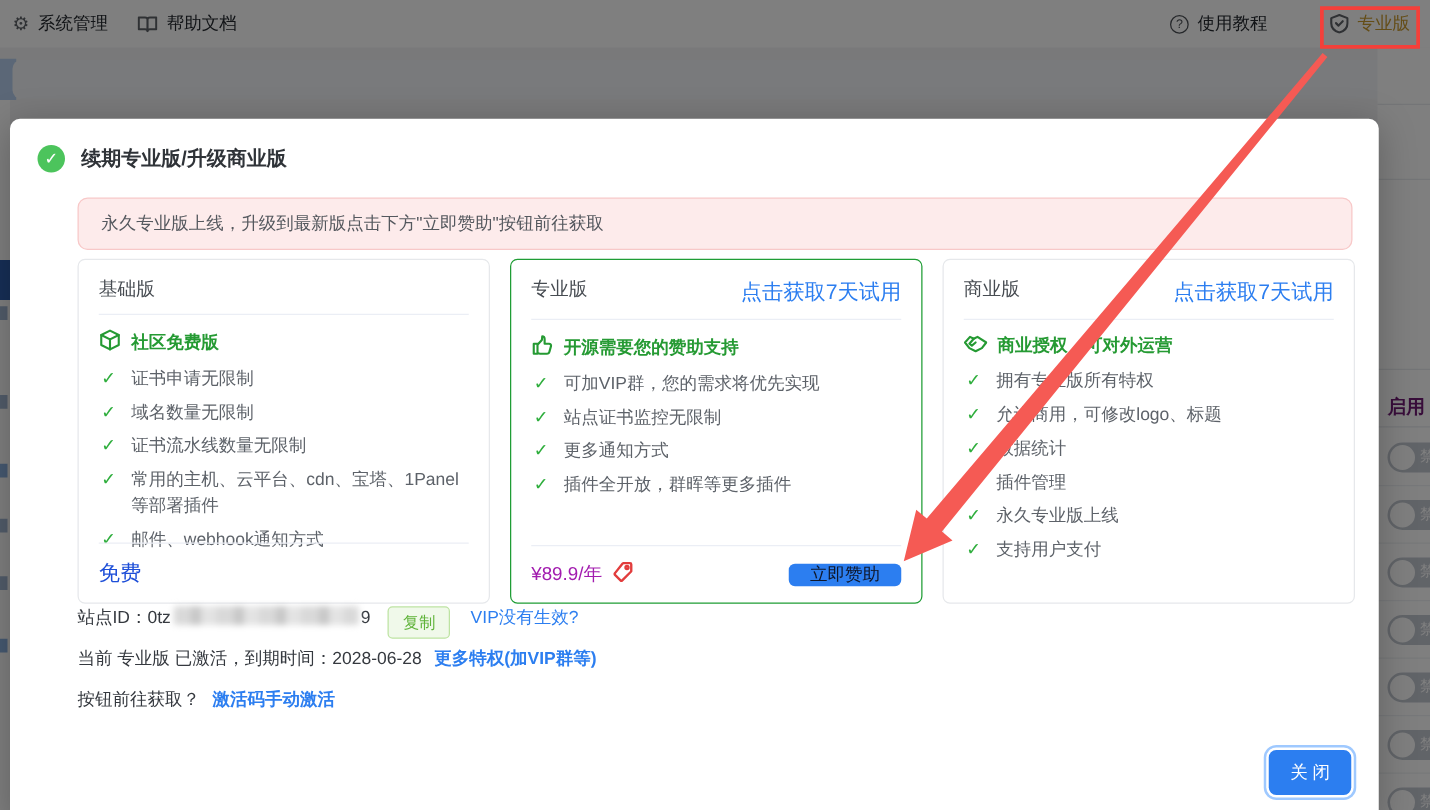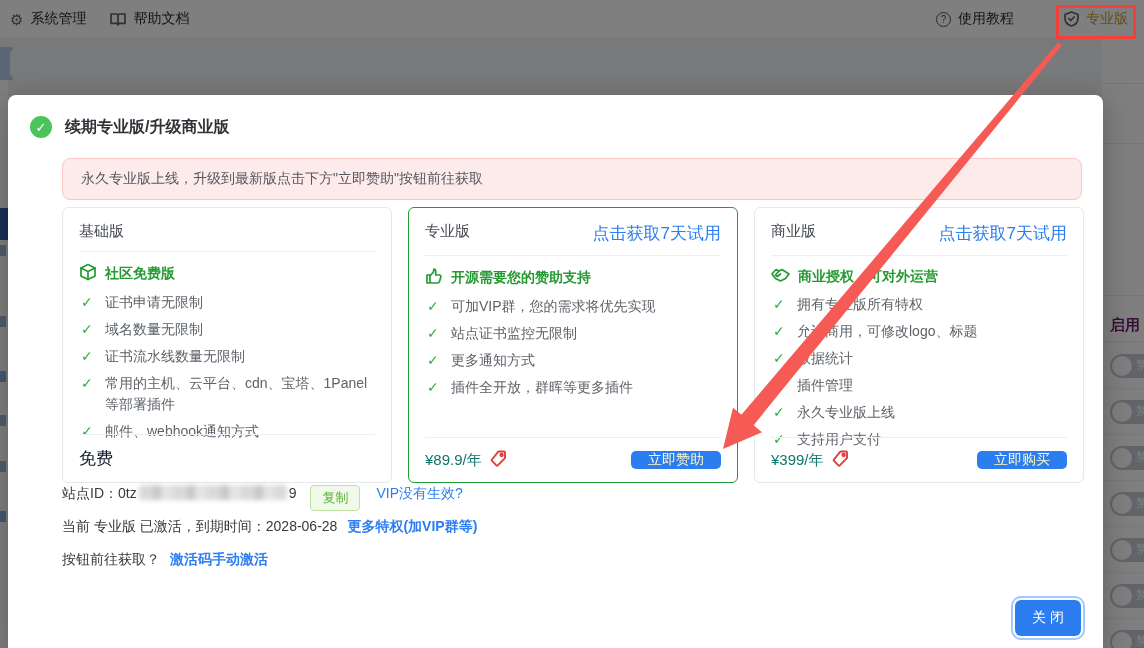--- a/index.html
+++ b/index.html
@@ -60,23 +60,23 @@
   .trial-link { font-size:17px; color:var(--blue); cursor:pointer; }
   .card-high { display:flex; align-items:center; gap:8px; margin-top:11px; font-size:14px;
                font-weight:bold; color:#259a33; }
   .card-high svg { flex:0 0 auto; }
   .feat-list { list-style:none; margin-top:8px; }
   .feat-list li { position:relative; padding-left:26px; font-size:14px; color:#5d6269;
                   line-height:21px; margin-top:6px; }
   .feat-list li .ck { position:absolute; left:2px; top:0; color:#2fae3d; font-weight:bold; font-size:14px; }
   .card-foot { position:absolute; left:16px; right:16px; bottom:12px; border-top:1px solid #ebeef5;
                padding-top:12px; display:flex; align-items:center; justify-content:space-between; }
-  .price { display:flex; align-items:center; gap:8px; font-size:15px; color:#0f766e; }
-  .price-free { font-size:17px; color:#0f172a; }
-  .btn-blue { background:var(--blue); color:#fef9c3; font-size:14px; border:none; border-radius:5px;
+  .price { display:flex; align-items:center; gap:8px; font-size:15px; color:#a21caf; }
+  .price-free { font-size:17px; color:#1d4ed8; }
+  .btn-blue { background:var(--blue); color:#0f172a; font-size:14px; border:none; border-radius:5px;
               padding:0 17px; cursor:pointer; }
 
   .m-footer { position:absolute; left:54px; top:390px; font-size:14px; color:#35393f; }
   .f-row { display:flex; align-items:flex-start; height:22px; margin-bottom:11px; }
   .blur-blob { display:inline-block; width:148px; height:15px; margin:0 2px; border-radius:2px;
                background:repeating-linear-gradient(90deg,#d9d9d9 0 14px,#c7c7c7 14px 22px,#e3e3e3 22px 34px);
                filter:blur(2.5px); }
   .copy-tag { margin-left:14px; padding:3px 11px; font-size:13px; color:#5fb33a; background:#f0f9ea;
               border:1px solid #bde3a2; border-radius:4px; cursor:pointer; }
   .lnk { color:var(--blue); cursor:pointer; text-decoration:none; }
@@ -282,32 +282,20 @@
           <span>商业授权，可对外运营</span>
         </div>
         <ul class="feat-list">
             <li><span class="ck">✓</span><span>拥有专业版所有特权</span></li>
             <li><span class="ck">✓</span><span>允许商用，可修改logo、标题</span></li>
             <li><span class="ck">✓</span><span>数据统计</span></li>
             <li><span class="ck">✓</span><span>插件管理</span></li>
             <li><span class="ck">✓</span><span>永久专业版上线</span></li>
             <li><span class="ck">✓</span><span>支持用户支付</span></li>
           </ul>
-        <div class="card-foot">
-          <span class="price">
-            <span>¥399/年</span>
-            <span style="color:#e23d3d">
-              <svg class="lineicon" width="17" height="17" viewBox="0 0 17 17" style="stroke-width:1.9">
-                  <path d="M8.8 1.5h5.2c.6 0 1 .4 1 1v5.2c0 .3-.1.5-.3.7l-6.9 6.9c-.4.4-1 .4-1.4 0L2 10.9c-.4-.4-.4-1 0-1.4l6.1-7.7z"></path>
-                  <circle cx="11.6" cy="5" r="1.2"></circle>
-                </svg>
-            </span>
-          </span>
-          <button class="btn-blue">立即购买</button>
-        </div>
       </div>
     </div>
 
     <div class="m-footer">
       <div class="f-row">
         <span>站点ID：</span>
         <span>0tz</span>
         <span class="blur-blob"></span>
         <span>9</span>
         <span class="copy-tag">复制</span>

